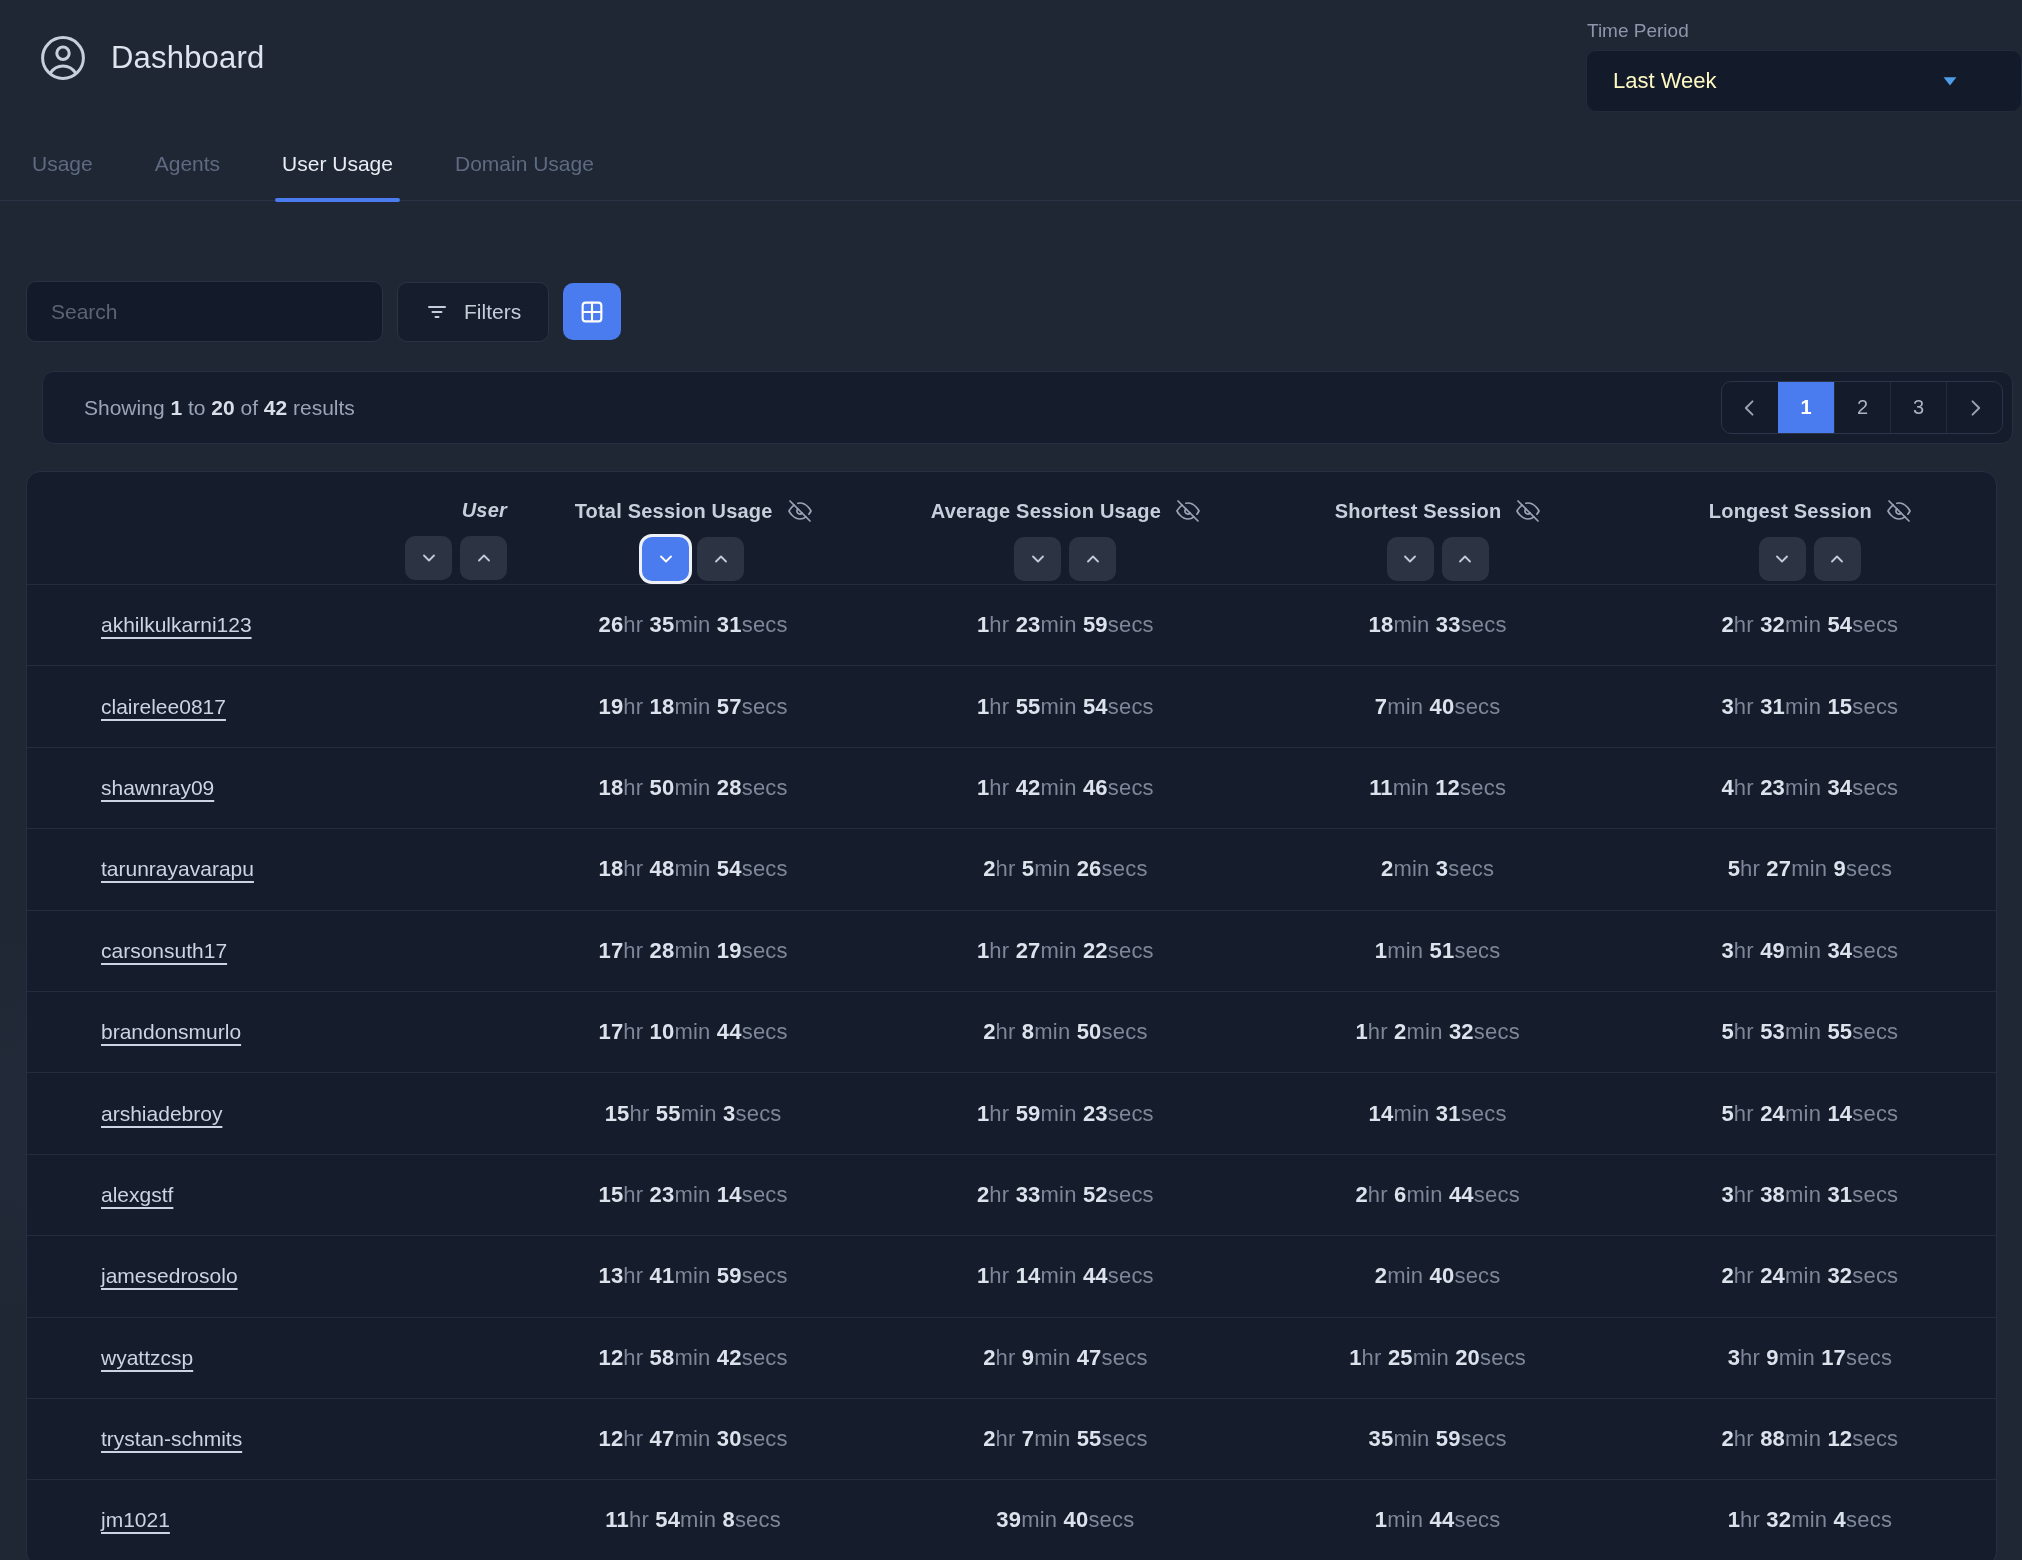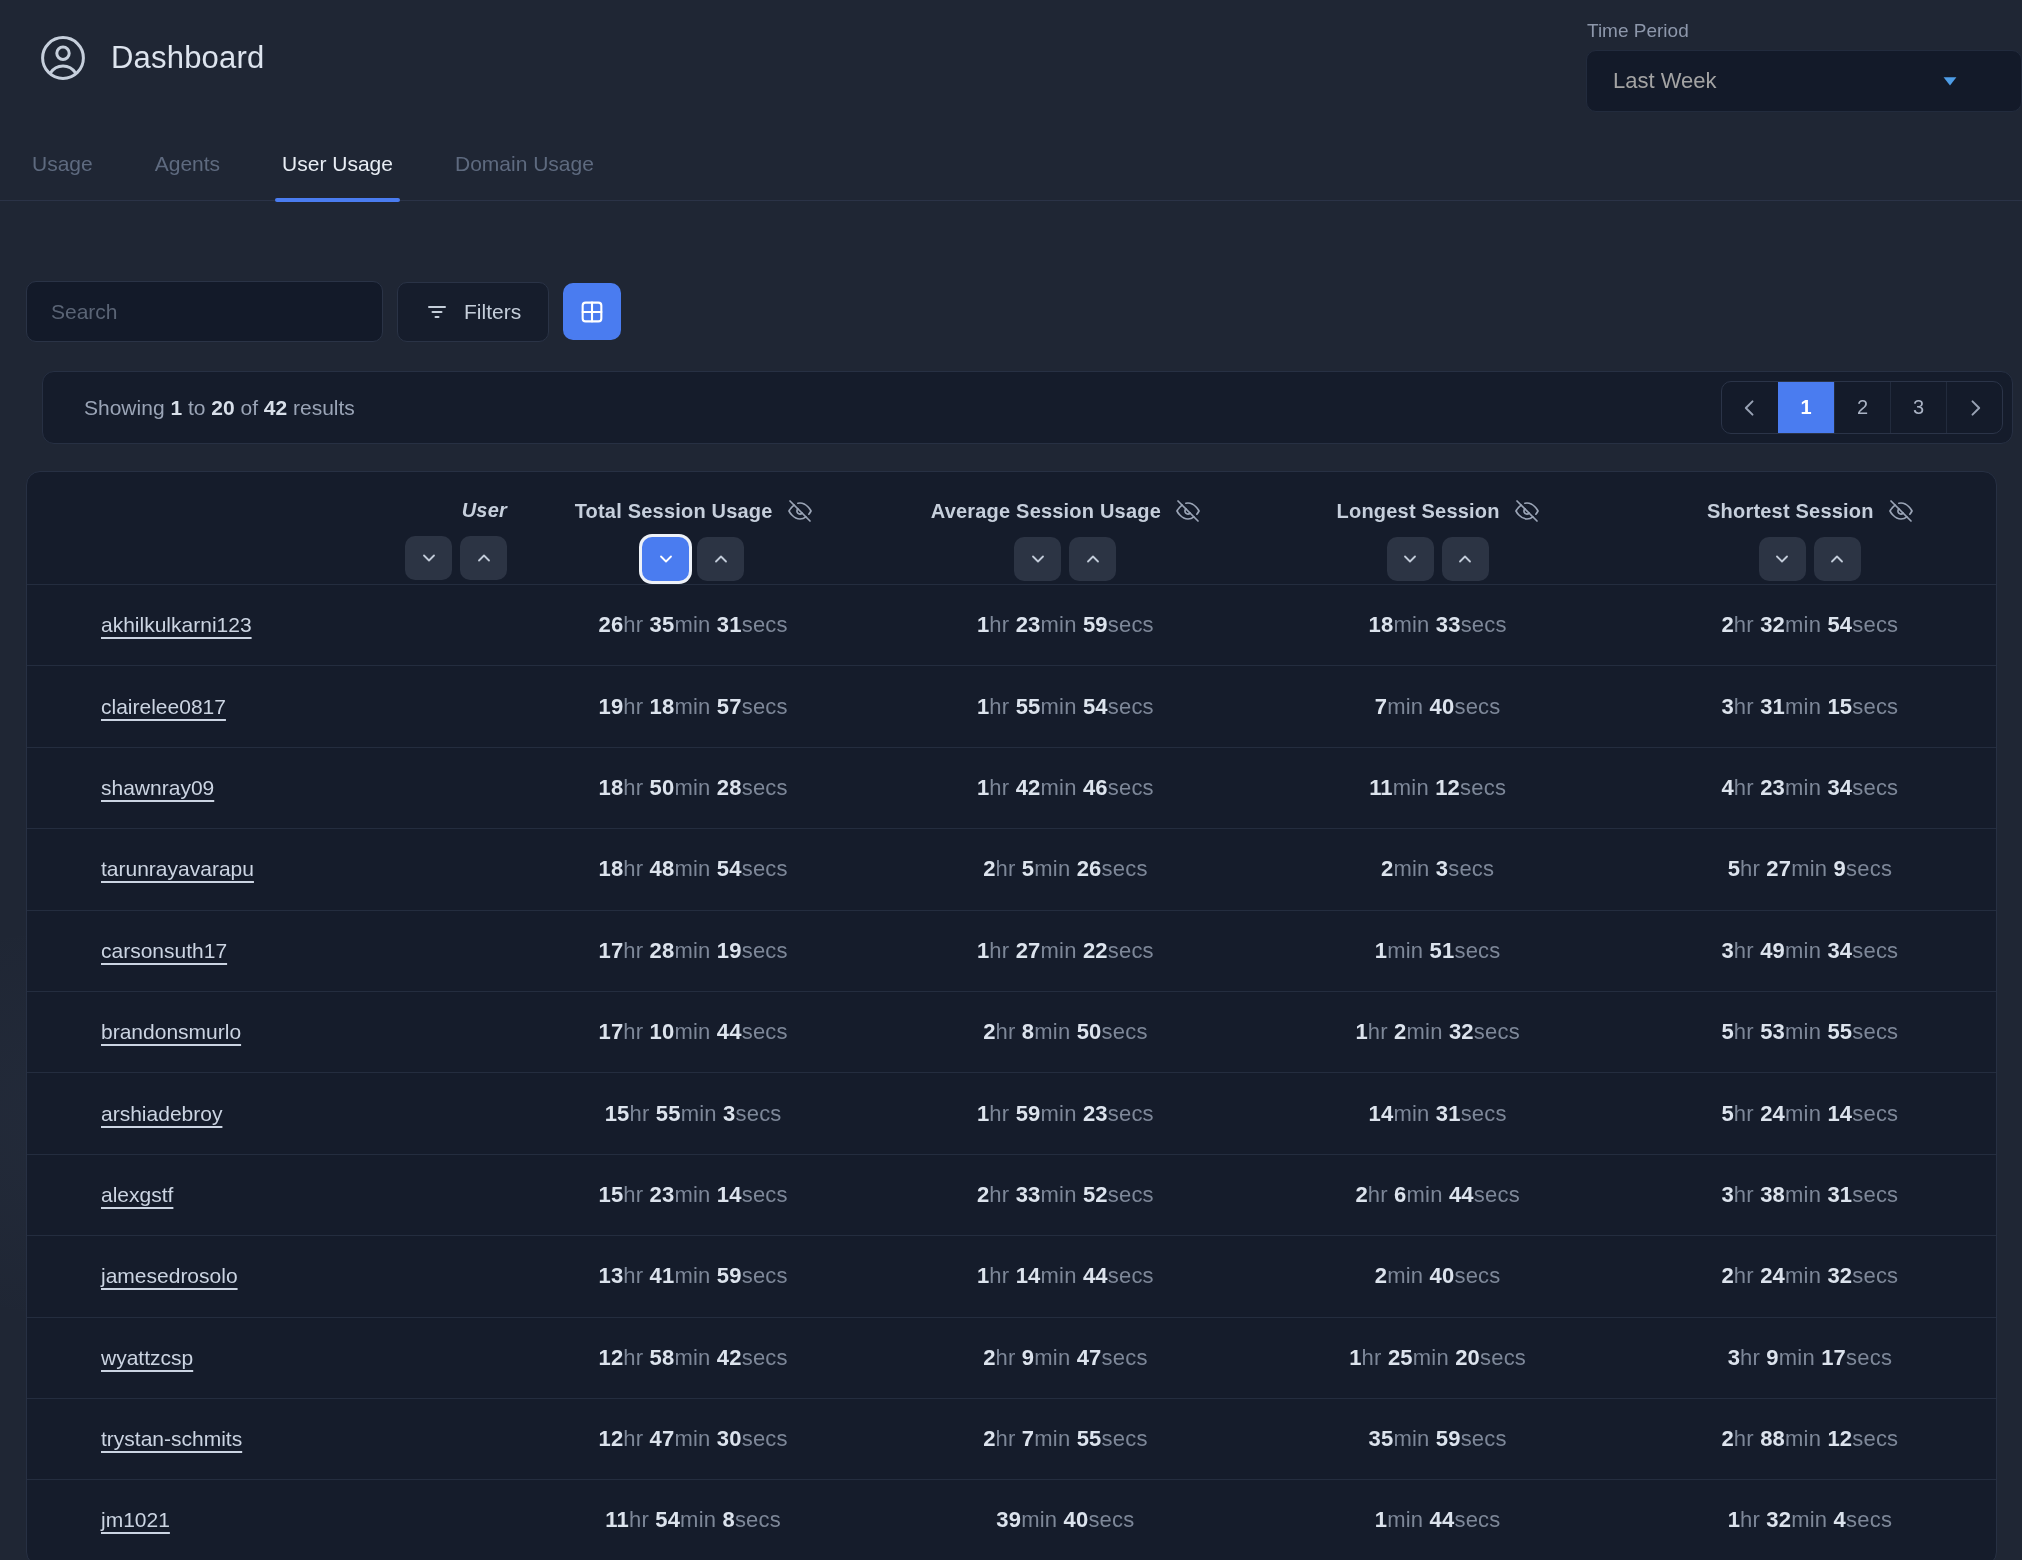--- a/index.html
+++ b/index.html
@@ -31,21 +31,21 @@
 
   
   .app-header{position:absolute;left:39px;top:34px;display:flex;align-items:center;gap:24px;}
   .page-title{font-size:31px;font-weight:500;color:#dde4ee;letter-spacing:0.2px;}
 
   
   .time-label{position:absolute;left:1587px;top:20px;font-size:19px;color:var(--text-muted);}
   .time-select{position:absolute;left:1586px;top:50px;width:436px;height:62px;
     background:var(--input-bg);border:1px solid #222b3d;border-radius:10px;
     display:flex;align-items:center;padding:0 60px 0 26px;cursor:pointer;}
-  .time-value{font-size:22px;color:#a3a3a3;flex:1;}
+  .time-value{font-size:22px;color:#fef9c3;flex:1;}
 
   
   .tabs{position:absolute;left:0;top:146px;width:2022px;display:flex;gap:62px;
     padding:6px 0 0 32px;border-bottom:1px solid #2b3347;}
   .tab{font-size:21px;color:var(--tab-inactive);padding-bottom:24px;position:relative;cursor:pointer;white-space:nowrap;}
   .tab.active{color:#e8edf4;}
   .tab.active::after{content:"";position:absolute;left:-7px;right:-7px;bottom:-2px;height:4px;
     background:var(--accent);border-radius:3px;}
 
   
@@ -240,20 +240,46 @@
         <button class="sort-btn sort-up">
           <svg width="20" height="20" viewBox="0 0 24 24" fill="none" stroke-width="2.2" stroke-linecap="round" stroke-linejoin="round">
               <polyline points="6,15 12,9 18,15"></polyline>
             </svg>
         </button>
       </div>
     </div>
 
     <div class="th">
       <div class="th-label-row">
+        <span class="th-label">Shortest Session</span>
+        <span>
+          <svg width="24" height="24" viewBox="0 0 24 24" fill="none" stroke="#9aa4b6" stroke-width="1.7" stroke-linecap="round" stroke-linejoin="round">
+            <path d="M17.94 17.94A10.07 10.07 0 0 1 12 20c-7 0-11-8-11-8a18.45 18.45 0 0 1 5.06-5.94"></path>
+            <path d="M9.9 4.24A9.12 9.12 0 0 1 12 4c7 0 11 8 11 8a18.5 18.5 0 0 1-2.16 3.19"></path>
+            <path d="M14.12 14.12a3 3 0 1 1-4.24-4.24"></path>
+              <line x1="2" y1="2" x2="22" y2="22"></line>
+          </svg>
+        </span>
+      </div>
+      <div class="sort-row">
+        <button class="sort-btn sort-down">
+          <svg width="20" height="20" viewBox="0 0 24 24" fill="none" stroke-width="2.2" stroke-linecap="round" stroke-linejoin="round">
+              <polyline points="6,9 12,15 18,9"></polyline>
+            </svg>
+        </button>
+        <button class="sort-btn sort-up">
+          <svg width="20" height="20" viewBox="0 0 24 24" fill="none" stroke-width="2.2" stroke-linecap="round" stroke-linejoin="round">
+              <polyline points="6,15 12,9 18,15"></polyline>
+            </svg>
+        </button>
+      </div>
+    </div>
+
+    <div class="th">
+      <div class="th-label-row">
         <span class="th-label">Longest Session</span>
         <span>
           <svg width="24" height="24" viewBox="0 0 24 24" fill="none" stroke="#9aa4b6" stroke-width="1.7" stroke-linecap="round" stroke-linejoin="round">
             <path d="M17.94 17.94A10.07 10.07 0 0 1 12 20c-7 0-11-8-11-8a18.45 18.45 0 0 1 5.06-5.94"></path>
             <path d="M9.9 4.24A9.12 9.12 0 0 1 12 4c7 0 11 8 11 8a18.5 18.5 0 0 1-2.16 3.19"></path>
             <path d="M14.12 14.12a3 3 0 1 1-4.24-4.24"></path>
               <line x1="2" y1="2" x2="22" y2="22"></line>
           </svg>
         </span>
       </div>
@@ -263,46 +289,20 @@
               <polyline points="6,9 12,15 18,9"></polyline>
             </svg>
         </button>
         <button class="sort-btn sort-up">
           <svg width="20" height="20" viewBox="0 0 24 24" fill="none" stroke-width="2.2" stroke-linecap="round" stroke-linejoin="round">
               <polyline points="6,15 12,9 18,15"></polyline>
             </svg>
         </button>
       </div>
     </div>
-
-    <div class="th">
-      <div class="th-label-row">
-        <span class="th-label">Shortest Session</span>
-        <span>
-          <svg width="24" height="24" viewBox="0 0 24 24" fill="none" stroke="#9aa4b6" stroke-width="1.7" stroke-linecap="round" stroke-linejoin="round">
-            <path d="M17.94 17.94A10.07 10.07 0 0 1 12 20c-7 0-11-8-11-8a18.45 18.45 0 0 1 5.06-5.94"></path>
-            <path d="M9.9 4.24A9.12 9.12 0 0 1 12 4c7 0 11 8 11 8a18.5 18.5 0 0 1-2.16 3.19"></path>
-            <path d="M14.12 14.12a3 3 0 1 1-4.24-4.24"></path>
-              <line x1="2" y1="2" x2="22" y2="22"></line>
-          </svg>
-        </span>
-      </div>
-      <div class="sort-row">
-        <button class="sort-btn sort-down">
-          <svg width="20" height="20" viewBox="0 0 24 24" fill="none" stroke-width="2.2" stroke-linecap="round" stroke-linejoin="round">
-              <polyline points="6,9 12,15 18,9"></polyline>
-            </svg>
-        </button>
-        <button class="sort-btn sort-up">
-          <svg width="20" height="20" viewBox="0 0 24 24" fill="none" stroke-width="2.2" stroke-linecap="round" stroke-linejoin="round">
-              <polyline points="6,15 12,9 18,15"></polyline>
-            </svg>
-        </button>
-      </div>
-    </div>
   </div>
 
   <div class="tbody">
       <div class="tr">
         <div class="td-user"><a class="user-link">akhilkulkarni123</a></div>
         <div class="td-time"><span class="n">26</span><span class="u">hr </span><span class="n">35</span><span class="u">min </span><span class="n">31</span><span class="u">secs</span></div>
         <div class="td-time"><span class="n">1</span><span class="u">hr </span><span class="n">23</span><span class="u">min </span><span class="n">59</span><span class="u">secs</span></div>
         <div class="td-time"><span class="n">18</span><span class="u">min </span><span class="n">33</span><span class="u">secs</span></div>
         <div class="td-time"><span class="n">2</span><span class="u">hr </span><span class="n">32</span><span class="u">min </span><span class="n">54</span><span class="u">secs</span></div>
       </div>

